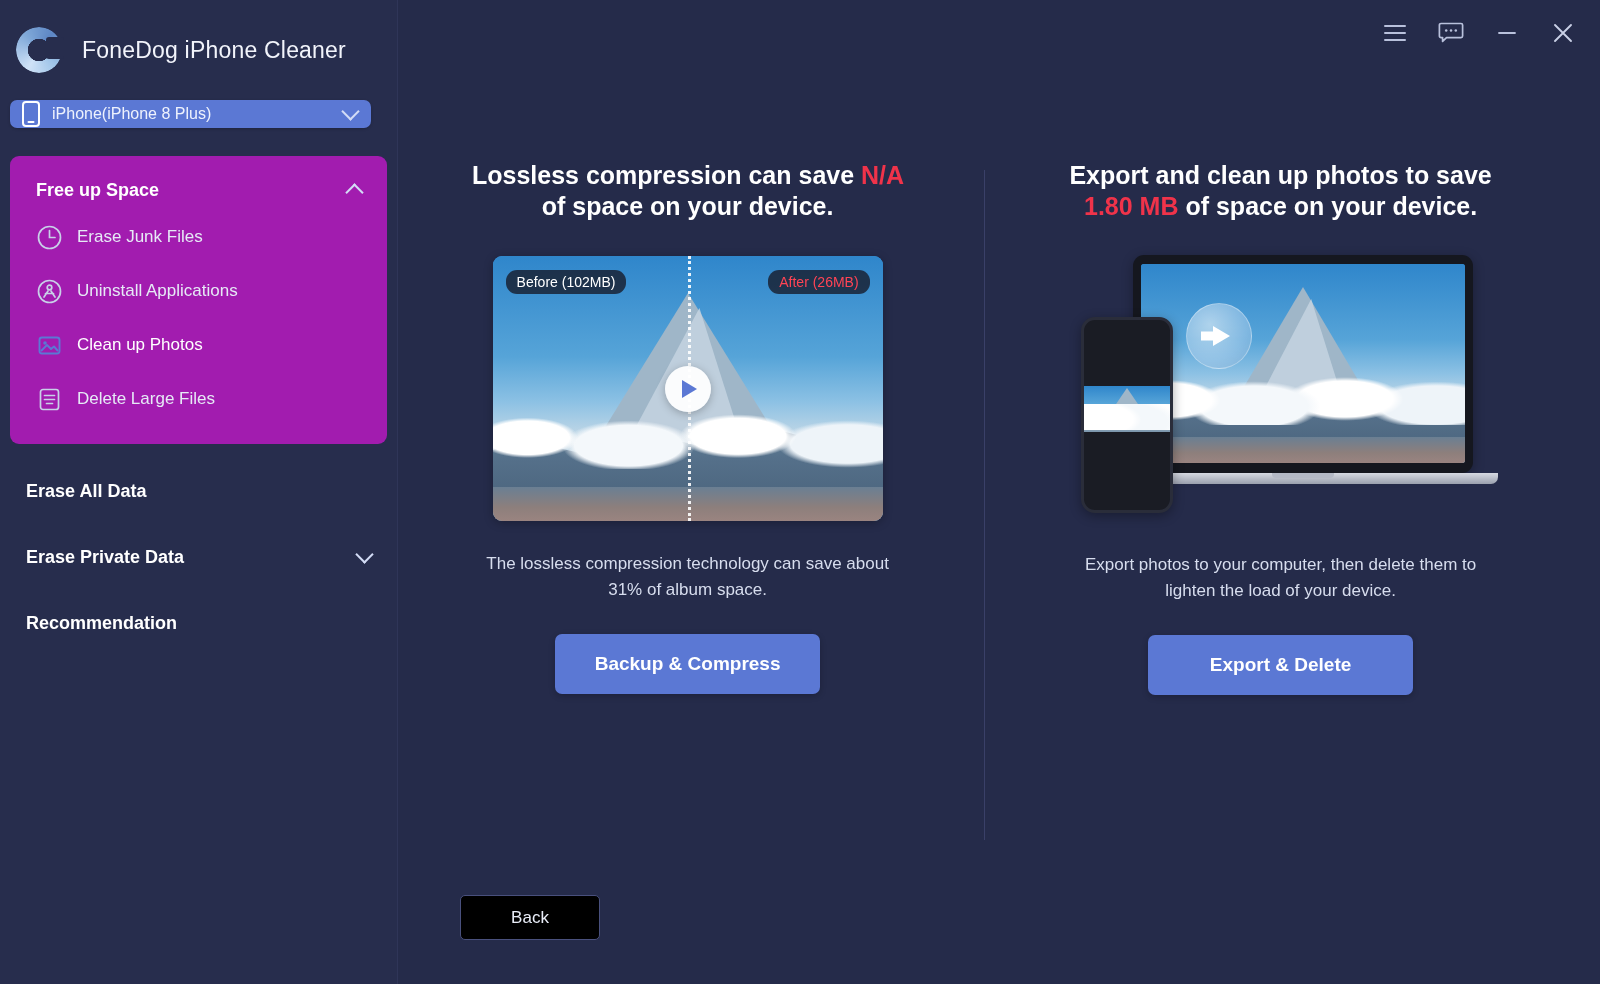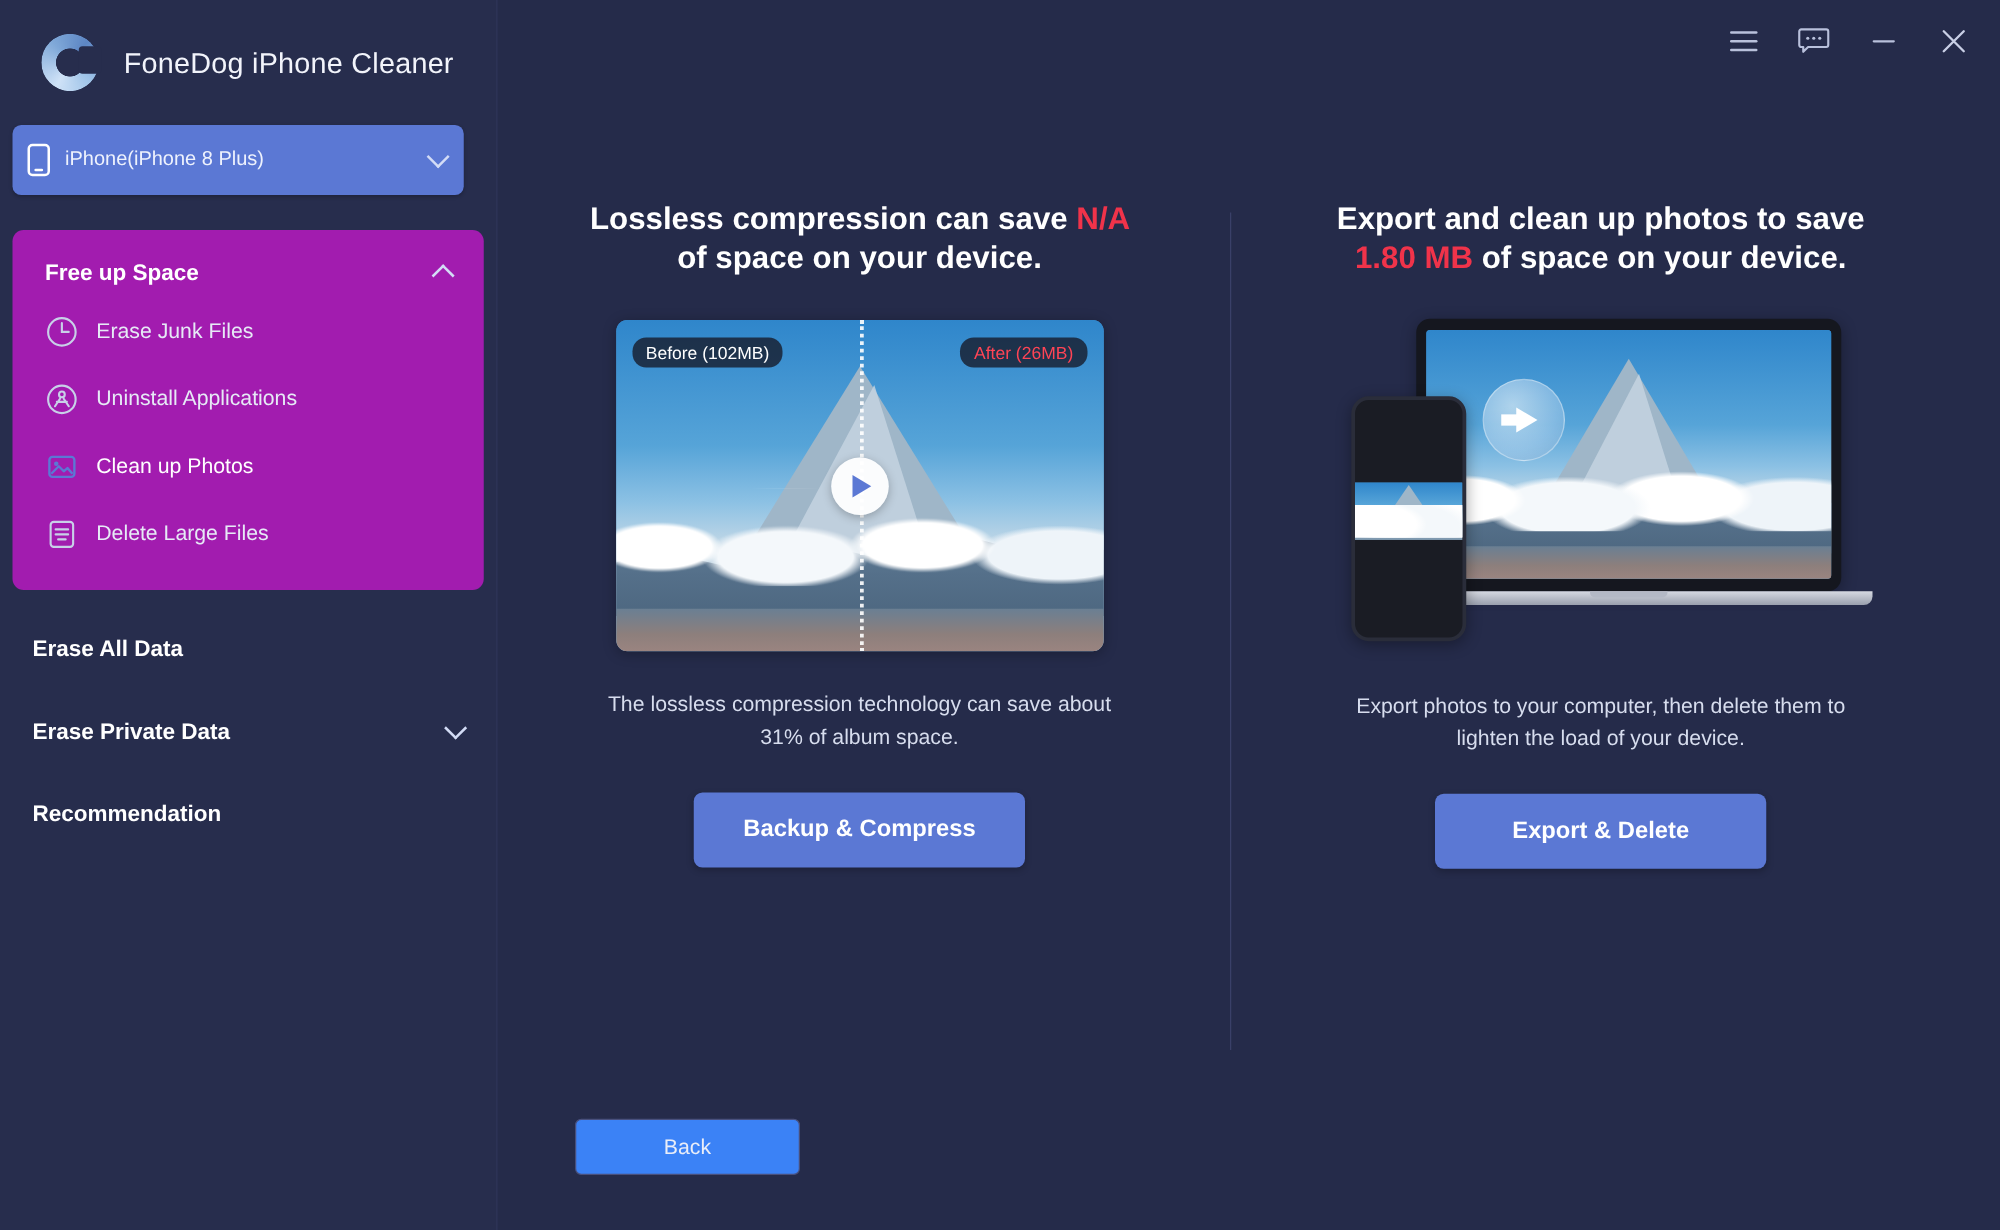--- a/index.html
+++ b/index.html
@@ -19,21 +19,21 @@
   
   .sidebar {
     position: relative;
     width: 398px; height: 984px;
     background: #272d4d;
     border-right: 1px solid #2f3558;
     flex: 0 0 398px;
   }
   .brand {
     display: flex; align-items: center;
-    height: 100px; padding-left: 29px;
+    height: 100px; padding-left: 12px;
   }
   .logo {
     width: 54px; height: 54px;
     position: relative; flex: 0 0 54px;
     margin-right: 16px;
   }
   .logo-c {
     position: absolute; inset: 4px;
     border-radius: 50%;
     background: conic-gradient(from 210deg, #cfe2f7 0deg, #7fa8d8 110deg, #5d86c4 190deg, #9ec3e8 280deg, #cfe2f7 360deg);
@@ -46,21 +46,21 @@
     position: absolute; right: 2px; top: 14px;
     width: 18px; height: 22px; background: #272d4d;
     border-radius: 3px;
   }
   .brand-title {
     font-size: 23px; color: #f2f4fb; letter-spacing: .2px;
   }
 
   .device-select {
     margin: 0 26px 0 10px;
-    height: 56px; border-radius: 7px;
+    height: 28px; border-radius: 7px;
     background: #5b78d4;
     display: flex; align-items: center;
     padding: 0 14px 0 12px;
     cursor: pointer;
     box-shadow: 0 1px 3px rgba(0,0,0,.2);
   }
   .phone-ico {
     width: 18px; height: 26px; flex: 0 0 18px;
     border: 2px solid #fff; border-radius: 4px;
     position: relative; margin-right: 12px;
@@ -303,22 +303,22 @@
     border: none; border-radius: 7px;
     background: #5b78d4; color: #ffffff;
     font-size: 19px; font-weight: bold;
     font-family: "Liberation Sans", sans-serif;
     cursor: pointer;
     box-shadow: 0 2px 6px rgba(0,0,0,.22);
   }
 
   .back-btn {
     position: absolute; left: 62px; bottom: 44px;
-    width: 180px; height: 45px;
-    background: #3b82f6; color: #e9edf8;
+    width: 140px; height: 45px;
+    background: #000000; color: #e9edf8;
     border: 1px solid #4a5party; border: 1px solid #49507d;
     border-radius: 5px; font-size: 17px;
     font-family: "Liberation Sans", sans-serif;
     cursor: pointer;
   }
 </style>
 </head>
 <body>
 
 <div id="app">

